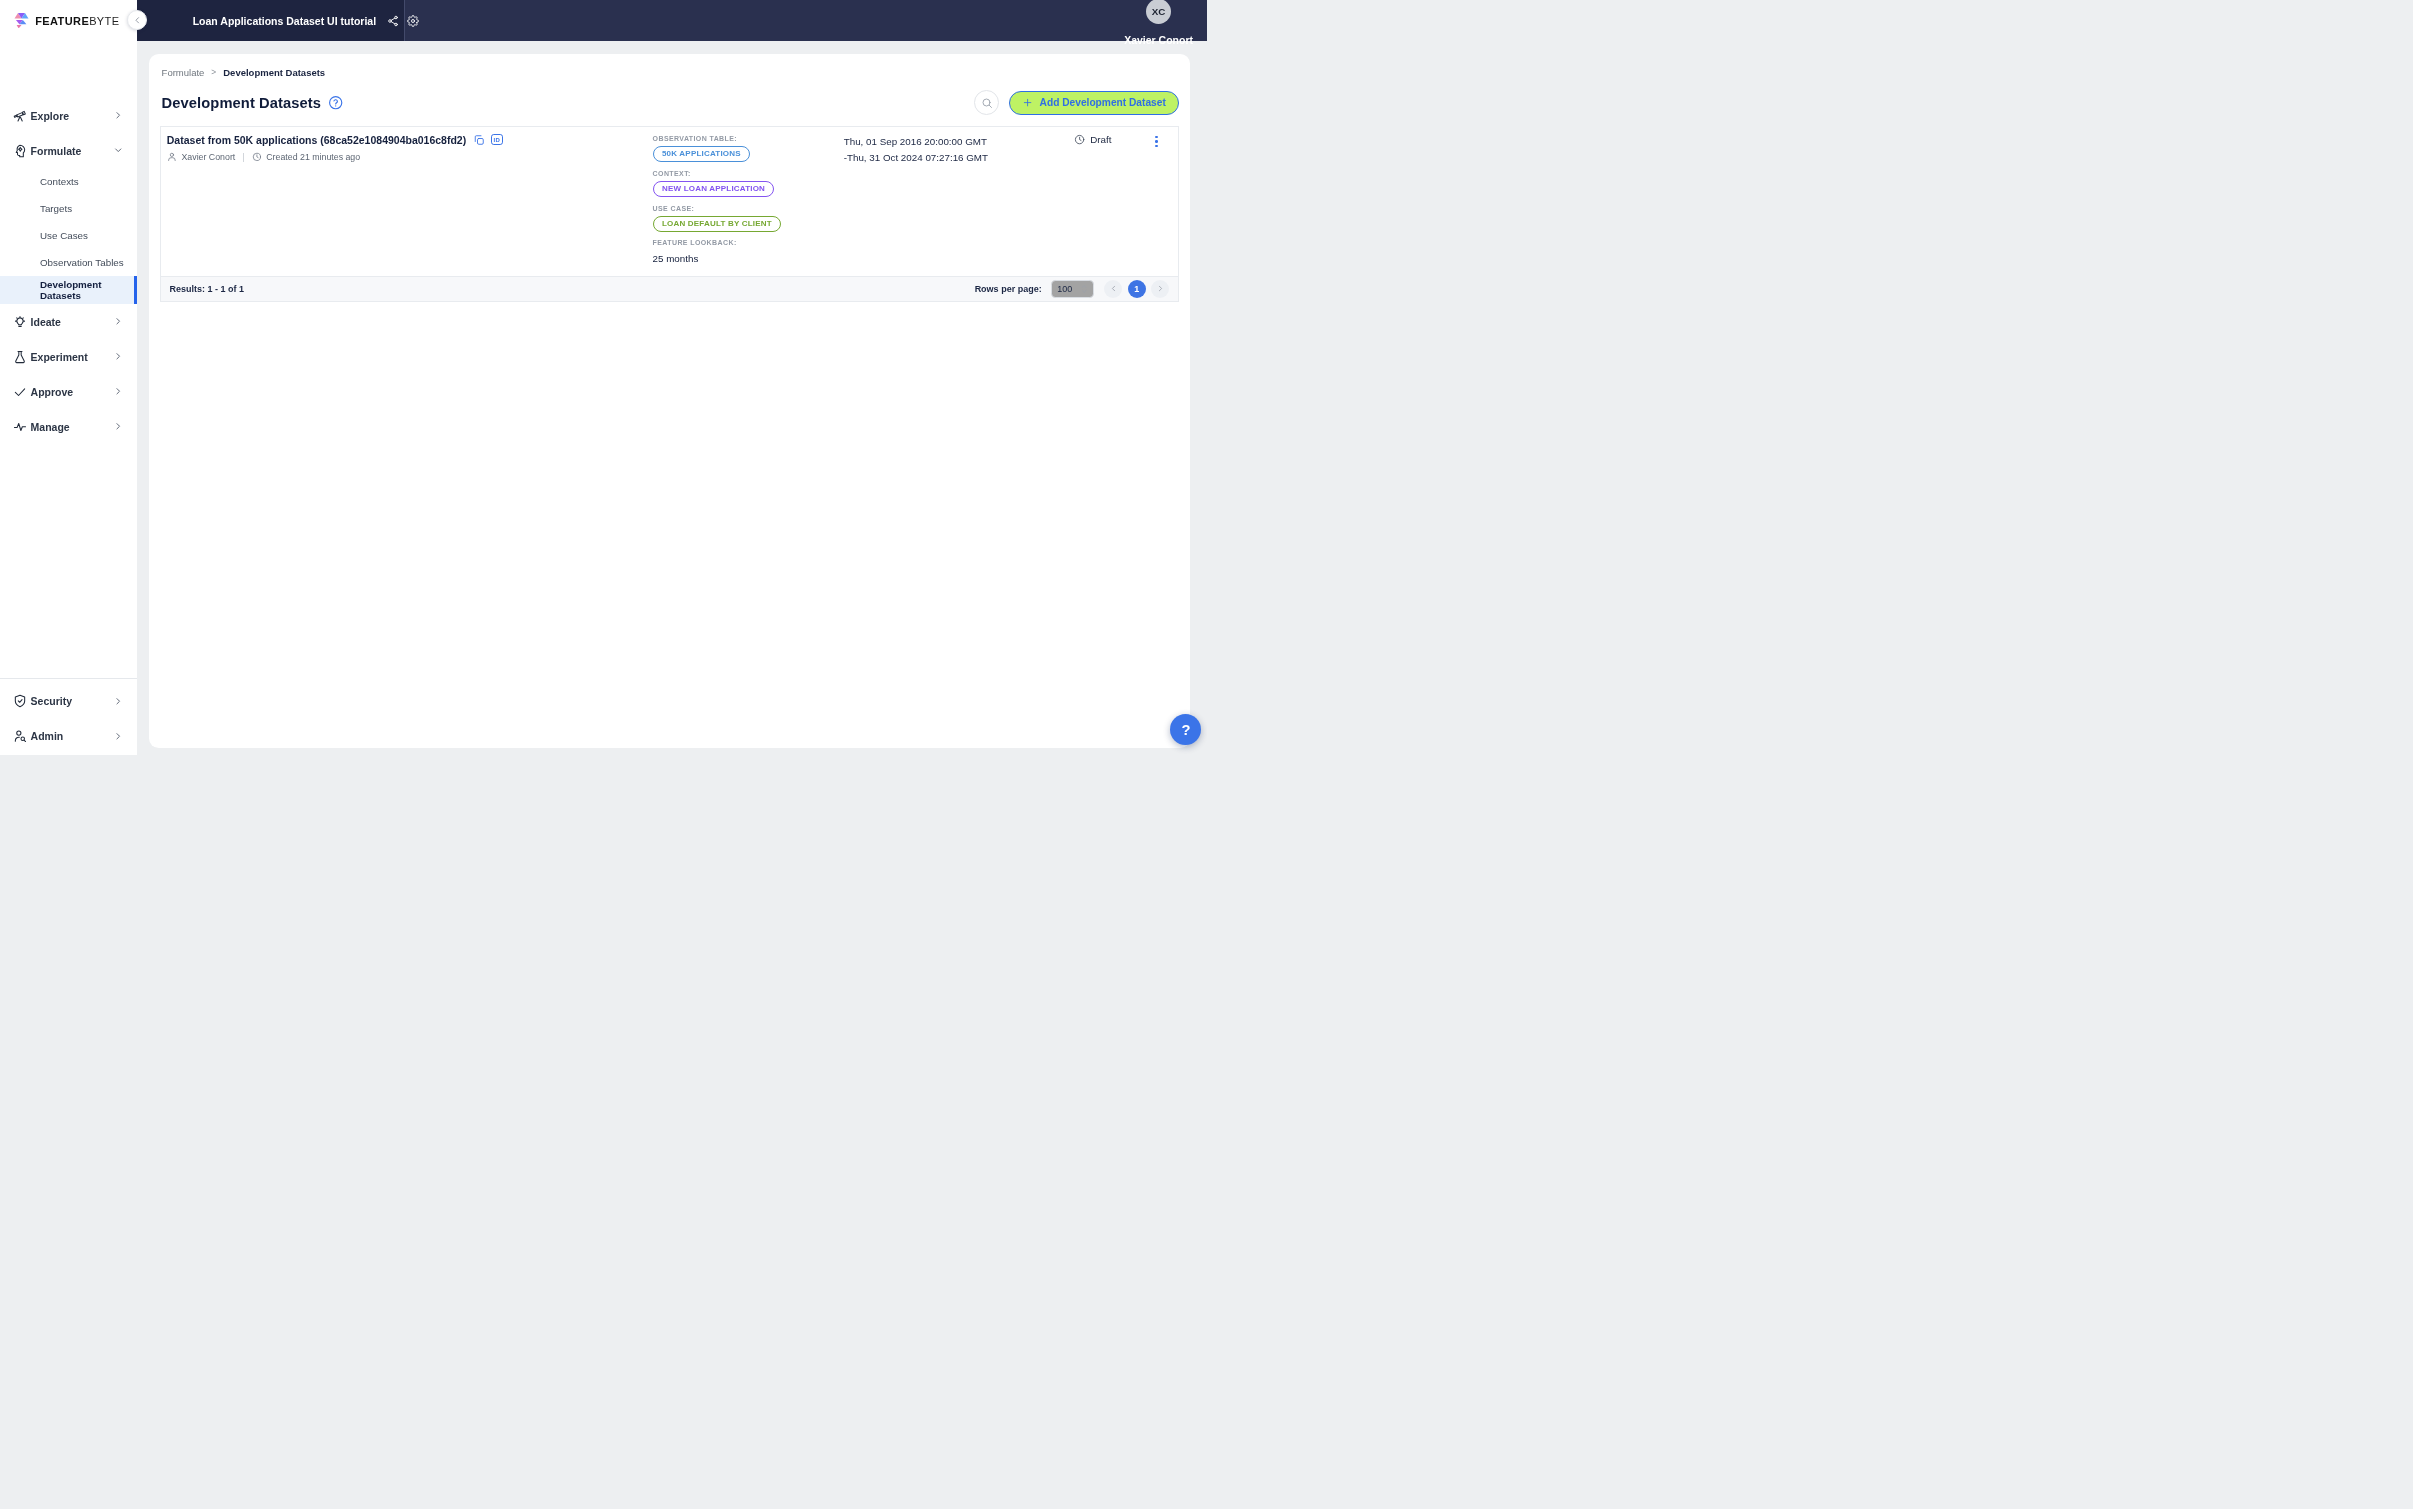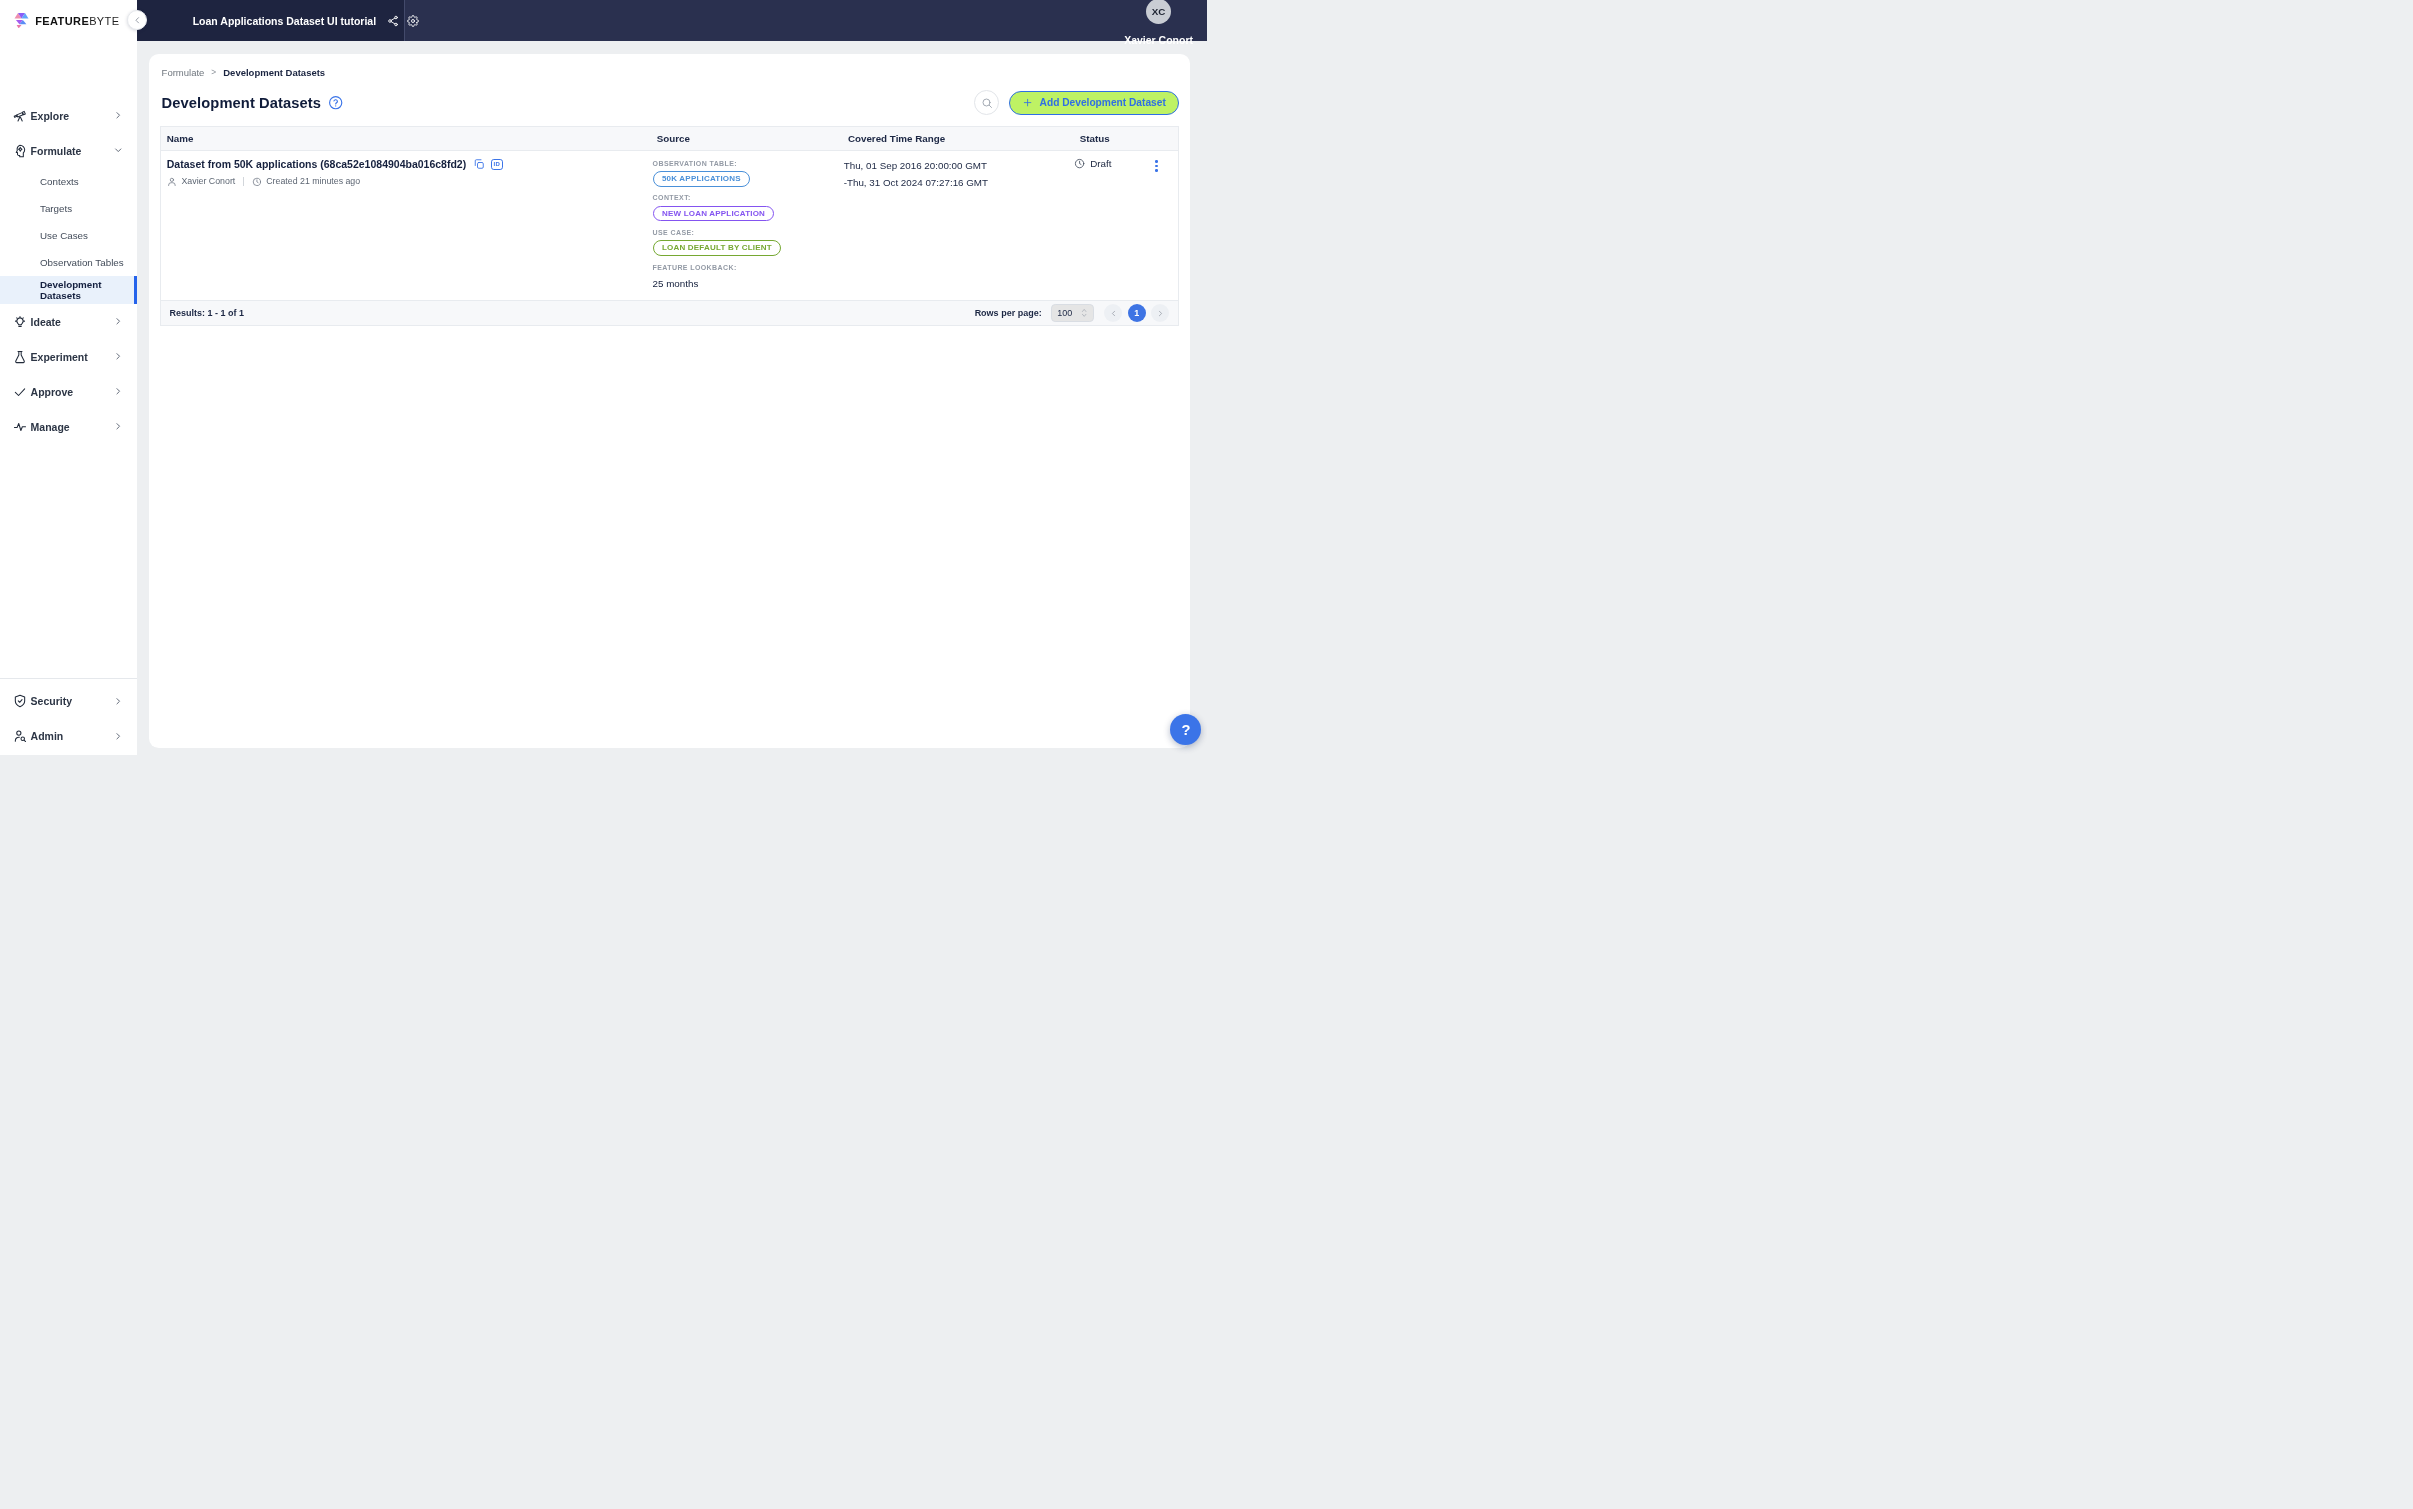--- a/index.html
+++ b/index.html
@@ -140,21 +140,21 @@
   .kebab i { width:2.5px; height:2.5px; border-radius:50%; background:#3b74e8; display:block; }
 
   .t-foot {
     height:25px; background:#f7f8fa; border-top:0.7px solid #e8ebef;
     display:flex; align-items:center; padding:0 8.4px;
   }
   .results { font-size:9px; font-weight:700; color:#1c2744; }
   .foot-right { margin-left:auto; display:flex; align-items:center; gap:9.8px; }
   .rpp-label { font-size:9px; font-weight:700; color:#1c2744; }
   .rpp-select {
-    width:43px; height:18px; background:#e5e5e5; border:0.7px solid #d9dde3; border-radius:4.2px;
+    width:43px; height:18px; background:#a3a3a3; border:0.7px solid #d9dde3; border-radius:4.2px;
     display:flex; align-items:center; padding:0 4.9px; font-size:9px; color:#1c2744; cursor:pointer;
   }
   .rpp-select .arrows { margin-left:auto; color:#9aa1ab; }
   .pager { display:flex; align-items:center; gap:5.6px; }
   .page-circle {
     width:18px; height:18px; border-radius:50%; display:flex; align-items:center; justify-content:center;
     background:#edf0f4; color:#8a919c; cursor:pointer; font-size:9px;
   }
   .page-circle.active { background:#3e74e4; color:#fff; font-weight:600; }
 
@@ -378,26 +378,20 @@
         <svg class="ic" width="11.2" height="11.2" viewBox="0 0 24 24" stroke-width="2.1">
             <line x1="12" y1="5" x2="12" y2="19"></line>
             <line x1="5" y1="12" x2="19" y2="12"></line>
           </svg>
         <span>Add Development Dataset</span>
       </button>
     </div>
   </div>
 
   <div class="table">
-    <div class="t-head">
-      <div class="th">Name</div>
-      <div class="th">Source</div>
-      <div class="th">Covered Time Range</div>
-      <div class="th">Status</div>
-    </div>
 
     <div class="t-row">
       <div class="name-cell">
         <div class="row-name-line">
           <span class="row-name">Dataset from 50K applications (68ca52e1084904ba016c8fd2)</span>
           <svg class="ic mini-ic" width="12" height="12" viewBox="0 0 24 24" stroke-width="2.1">
             <rect x="9" y="9" width="11.5" height="11.5" rx="2.5"></rect>
               <path d="M4.5 15V5.5a2 2 0 0 1 2-2H16"></path>
           </svg>
           <span class="id-badge">ID</span>

